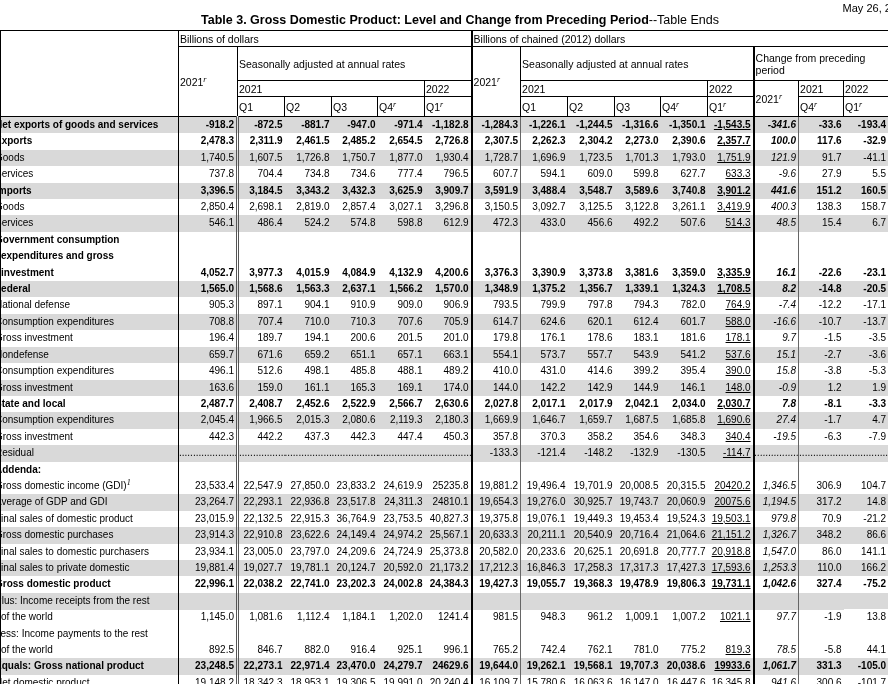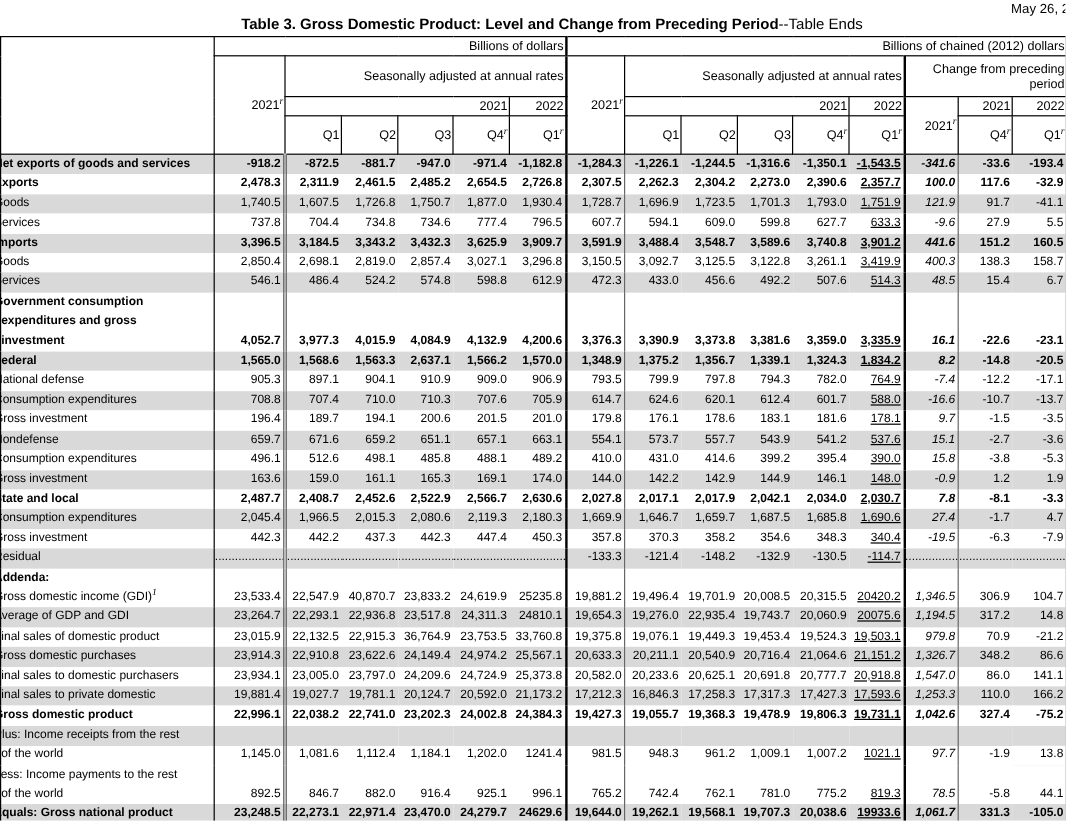--- a/index.html
+++ b/index.html
@@ -12,26 +12,26 @@
   .date { position: absolute; top: 2px; right: -9px; font-size: 11px; white-space: nowrap; }
   .title { position: absolute; top: 13px; left: 16px; width: 100%; text-align: center; font-size: 12.5px; }
   .title .t-bold { font-weight: bold; }
   table.gdp {
     position: absolute; top: 30px; left: 0; width: 888px;
     border-collapse: collapse; table-layout: fixed;
     border-top: 1px solid #000; border-left: 1px solid #000; border-right: 1px solid #000;
   }
   thead th {
     border: 1px solid #000; font-weight: normal; font-size: 10.5px;
-    padding: 0 1px; text-align: right; vertical-align: middle; background: #fff;
+    padding: 0 1px; text-align: left; vertical-align: middle; background: #fff;
   }
   th.h1 { height: 16px; }
   th.saar { height: 34px; margin-top: 12px; }
   th.h3 { height: 16px; }
-  th.h4 { height: 32px; }
+  th.h4 { height: 20px; }
   .sec-l { border-left: 2px solid #000 !important; }
   sup {
     font-family: "Liberation Serif", serif; font-style: italic;
     font-size: 8px; line-height: 0;
   }
   tbody td {
     font-size: 10px; line-height: 16.4px; padding: 0 2px 0 0;
     text-align: right; vertical-align: bottom; white-space: nowrap;
   }
   td.lbl {
@@ -269,21 +269,21 @@
           <td class="b1">1,568.6</td>
           <td class="b2">1,563.3</td>
           <td class="b3">2,637.1</td>
           <td class="b4">1,566.2</td>
           <td class="b5">1,570.0</td>
           <td class="c0">1,348.9</td>
           <td class="c1">1,375.2</td>
           <td class="c2">1,356.7</td>
           <td class="c3">1,339.1</td>
           <td class="c4">1,324.3</td>
-          <td class="c5">1,834.2</td>
+          <td class="c5">1,708.5</td>
           <td class="g0">8.2</td>
           <td class="g1">-14.8</td>
           <td class="g2">-20.5</td>
         </tr>
         <tr class="stripe-none">
           <td class="lbl ind2">National defense</td>
           <td class="b0">905.3</td>
           <td class="b1">897.1</td>
           <td class="b2">904.1</td>
           <td class="b3">910.9</td>
@@ -476,21 +476,21 @@
           <td class="c4"></td>
           <td class="c5"></td>
           <td class="g0"></td>
           <td class="g1"></td>
           <td class="g2"></td>
         </tr>
         <tr class="stripe-none">
           <td class="lbl ind1">Gross domestic income (GDI)<sup>1</sup></td>
           <td class="b0">23,533.4</td>
           <td class="b1">22,547.9</td>
-          <td class="b2">40,870.7</td>
+          <td class="b2">27,850.0</td>
           <td class="b3">23,833.2</td>
           <td class="b4">24,619.9</td>
           <td class="b5">25235.8</td>
           <td class="c0">19,881.2</td>
           <td class="c1">19,496.4</td>
           <td class="c2">19,701.9</td>
           <td class="c3">20,008.5</td>
           <td class="c4">20,315.5</td>
           <td class="c5">20420.2</td>
           <td class="g0">1,346.5</td>
@@ -500,36 +500,36 @@
         <tr class="stripe-full">
           <td class="lbl ind1">Average of GDP and GDI</td>
           <td class="b0">23,264.7</td>
           <td class="b1">22,293.1</td>
           <td class="b2">22,936.8</td>
           <td class="b3">23,517.8</td>
           <td class="b4">24,311.3</td>
           <td class="b5">24810.1</td>
           <td class="c0">19,654.3</td>
           <td class="c1">19,276.0</td>
-          <td class="c2">22,935.4</td>
+          <td class="c2">30,925.7</td>
           <td class="c3">19,743.7</td>
           <td class="c4">20,060.9</td>
           <td class="c5">20075.6</td>
           <td class="g0">1,194.5</td>
           <td class="g1">317.2</td>
           <td class="g2">14.8</td>
         </tr>
         <tr class="stripe-none">
           <td class="lbl ind1">Final sales of domestic product</td>
           <td class="b0">23,015.9</td>
           <td class="b1">22,132.5</td>
           <td class="b2">22,915.3</td>
           <td class="b3">36,764.9</td>
           <td class="b4">23,753.5</td>
-          <td class="b5">33,760.8</td>
+          <td class="b5">40,827.3</td>
           <td class="c0">19,375.8</td>
           <td class="c1">19,076.1</td>
           <td class="c2">19,449.3</td>
           <td class="c3">19,453.4</td>
           <td class="c4">19,524.3</td>
           <td class="c5">19,503.1</td>
           <td class="g0">979.8</td>
           <td class="g1">70.9</td>
           <td class="g2">-21.2</td>
         </tr>

